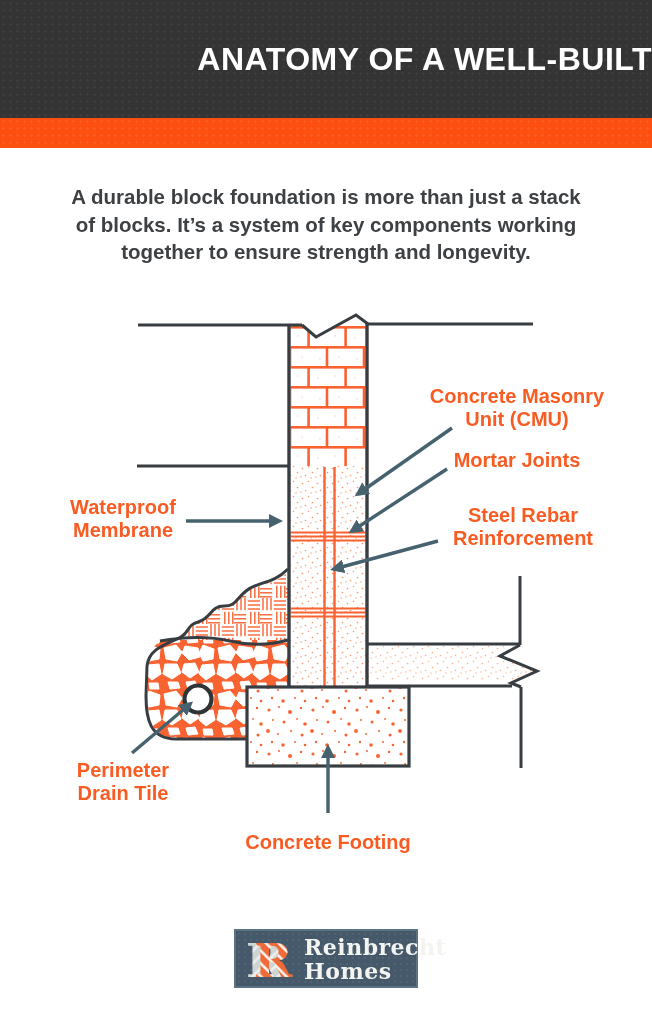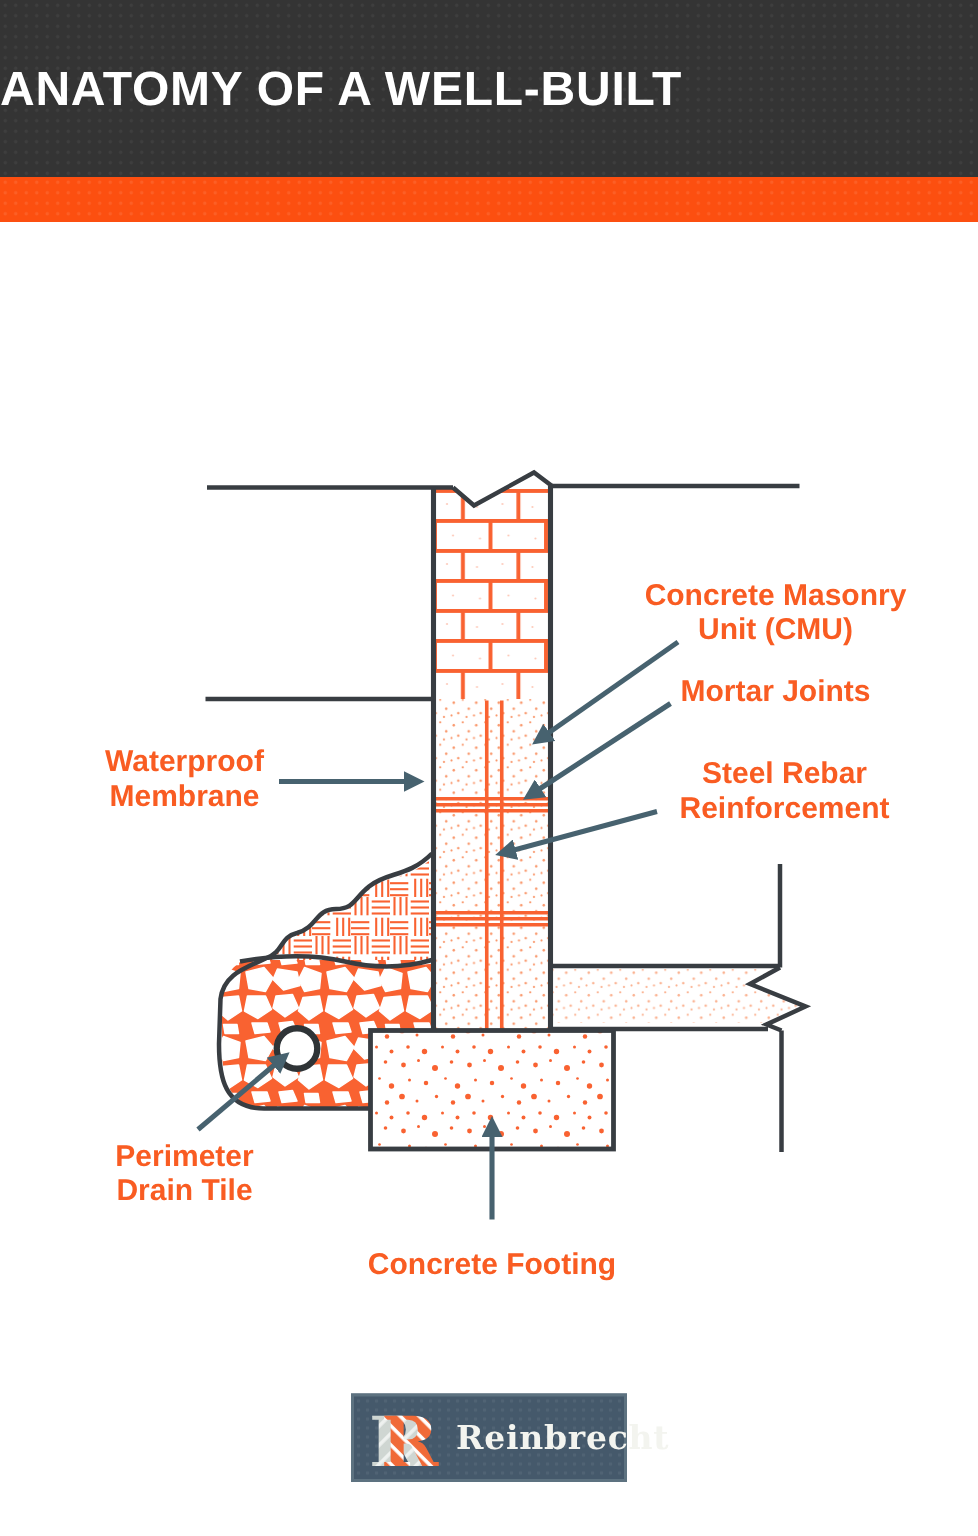--- a/index.html
+++ b/index.html
@@ -6,21 +6,21 @@
   .page{
     position:relative;width:652px;height:1024px;margin:0 auto;
     background:#ffffff;overflow:hidden;
     font-family:"Liberation Sans",sans-serif;
   }
   .banner{
     position:absolute;top:0;left:0;width:652px;height:118px;
     background-color:#343434;
     background-image:radial-gradient(rgba(255,255,255,.05) 1px, transparent 1.4px);
     background-size:7px 7px;
-    display:flex;flex-direction:column;justify-content:center;align-items:flex-start;
+    display:flex;flex-direction:column;justify-content:center;align-items:flex-end;
   }
   .banner .title-line{
     color:#ffffff;font-weight:bold;font-size:32px;line-height:41px;
     letter-spacing:.5px;text-align:center;white-space:nowrap;
   }
   .orange-band{
     position:absolute;top:118px;left:0;width:652px;height:30px;
     background-color:#fc4f10;
     background-image:radial-gradient(rgba(255,255,255,.09) 1px, transparent 1.4px);
     background-size:7px 7px;
@@ -51,20 +51,25 @@
 </head>
 <body>
 
 <div class="page">
 
   <div class="banner">
     <div class="title-line">ANATOMY OF A WELL-BUILT</div>
   </div>
   <div class="orange-band"></div>
 
+  <div class="intro">
+    <div>A durable block foundation is more than just a stack</div>
+    <div>of blocks. It’s a system of key components working</div>
+    <div>together to ensure strength and longevity.</div>
+  </div>
 
   <div class="diagram-wrap">
     <svg width="652" height="575" viewBox="0 295 652 575" xmlns="http://www.w3.org/2000/svg">
       <defs>
 
         <pattern id="brick" patternUnits="userSpaceOnUse" x="290" y="326" width="37" height="40">
           <rect width="37" height="40" fill="#ffffff"></rect>
           <rect x="0" y="0" width="37" height="2.6" fill="#f96231"></rect>
           <rect x="0" y="20" width="37" height="2.6" fill="#f96231"></rect>
           <rect x="17.3" y="0" width="2.6" height="20" fill="#f96231"></rect>
@@ -217,16 +222,17 @@
         <pattern id="rstripe2" patternUnits="userSpaceOnUse" width="9" height="9" patternTransform="rotate(-45)">
           <rect width="9" height="9" fill="#cfd6d2"></rect>
           <rect y="6.4" width="9" height="2.4" fill="#eef1ef"></rect>
         </pattern>
       </defs>
       <text x="2" y="41" font-family="'DejaVu Serif',serif" font-weight="bold" font-size="46" fill="url(#rstripe2)">R</text>
       <text x="10" y="41" font-family="'DejaVu Serif',serif" font-weight="bold" font-size="46" fill="url(#rstripe)">R</text>
     </svg>
     <div class="brand">
       <div class="brand-line">Reinbrecht</div>
+      <div class="brand-line">Homes</div>
     </div>
   </div>
 
 </div>
 
 </body></html>

